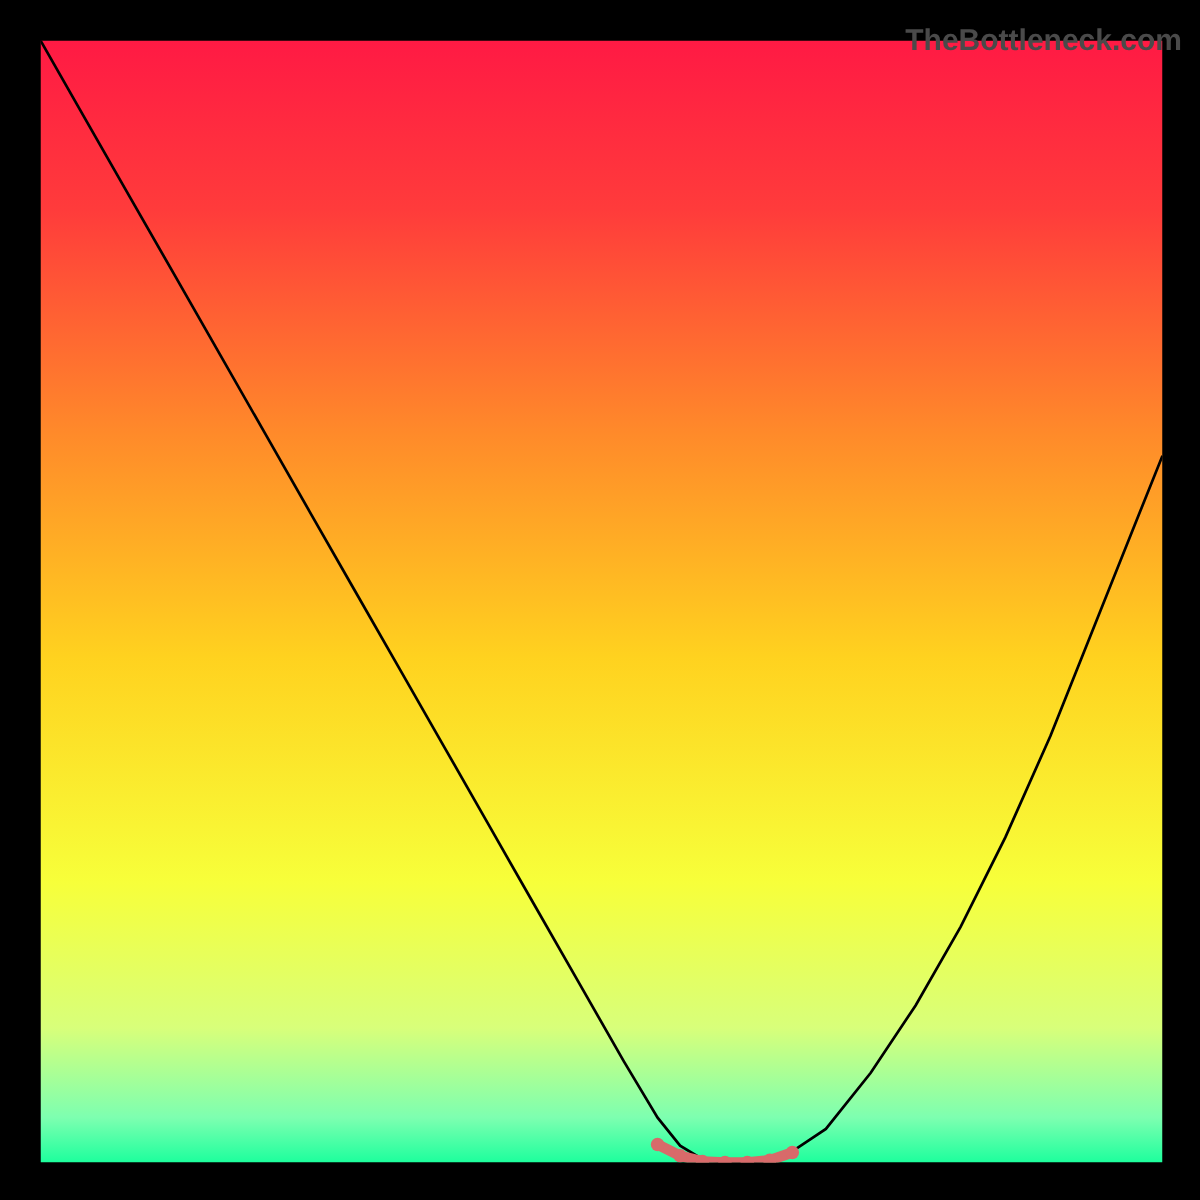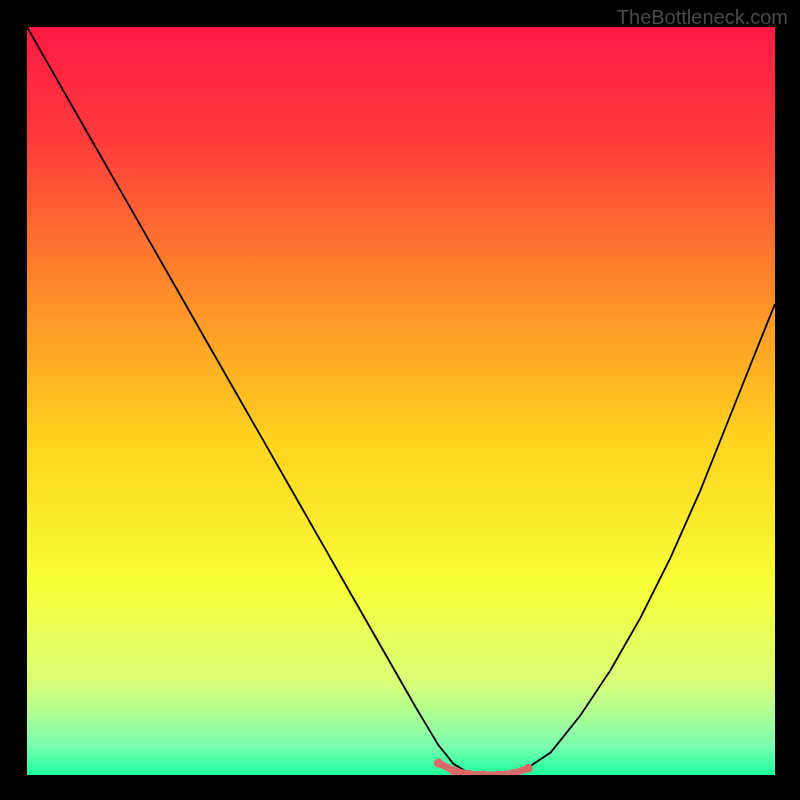--- a/index.html
+++ b/index.html
@@ -6,25 +6,25 @@
     margin: 0;
     padding: 0;
     width: 800px;
     height: 800px;
     background: #000;
     position: relative;
     font-family: Arial, sans-serif;
   }
   .watermark {
     position: absolute;
-    top: 6px;
+    top: 16px;
     right: 12px;
     color: #4a4a4a;
     font-size: 20px;
-    font-weight: normal;
+    font-weight: bold;
     z-index: 10;
     margin-left: 31px;
   }
   .plot-area {
     position: absolute;
     left: 27px;
     top: 27px;
     width: 748px;
     height: 748px;
   }

